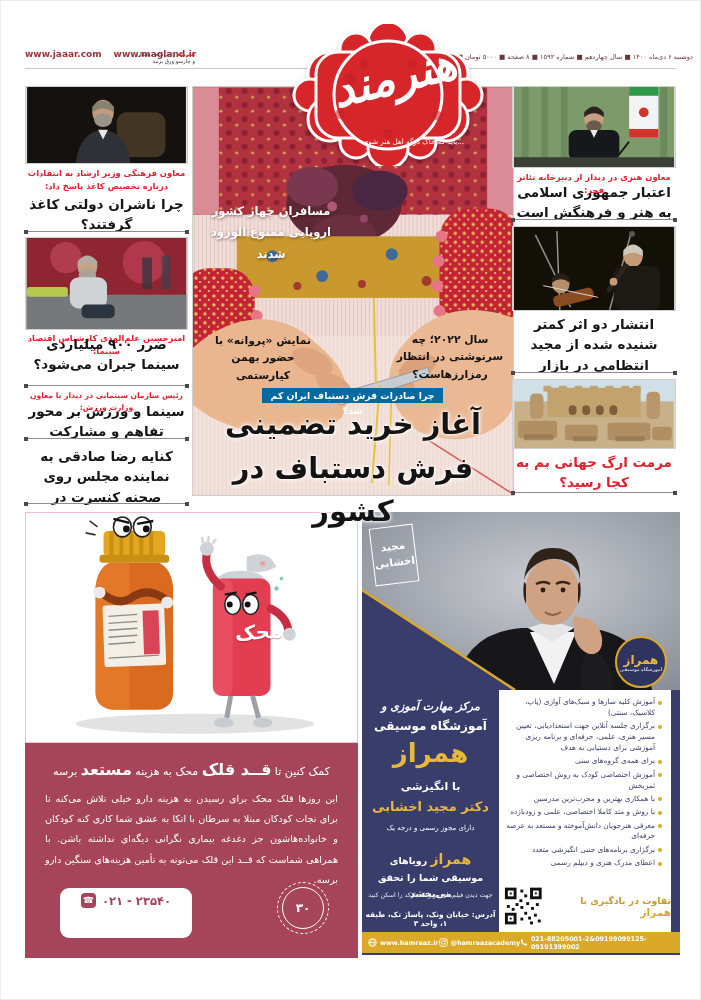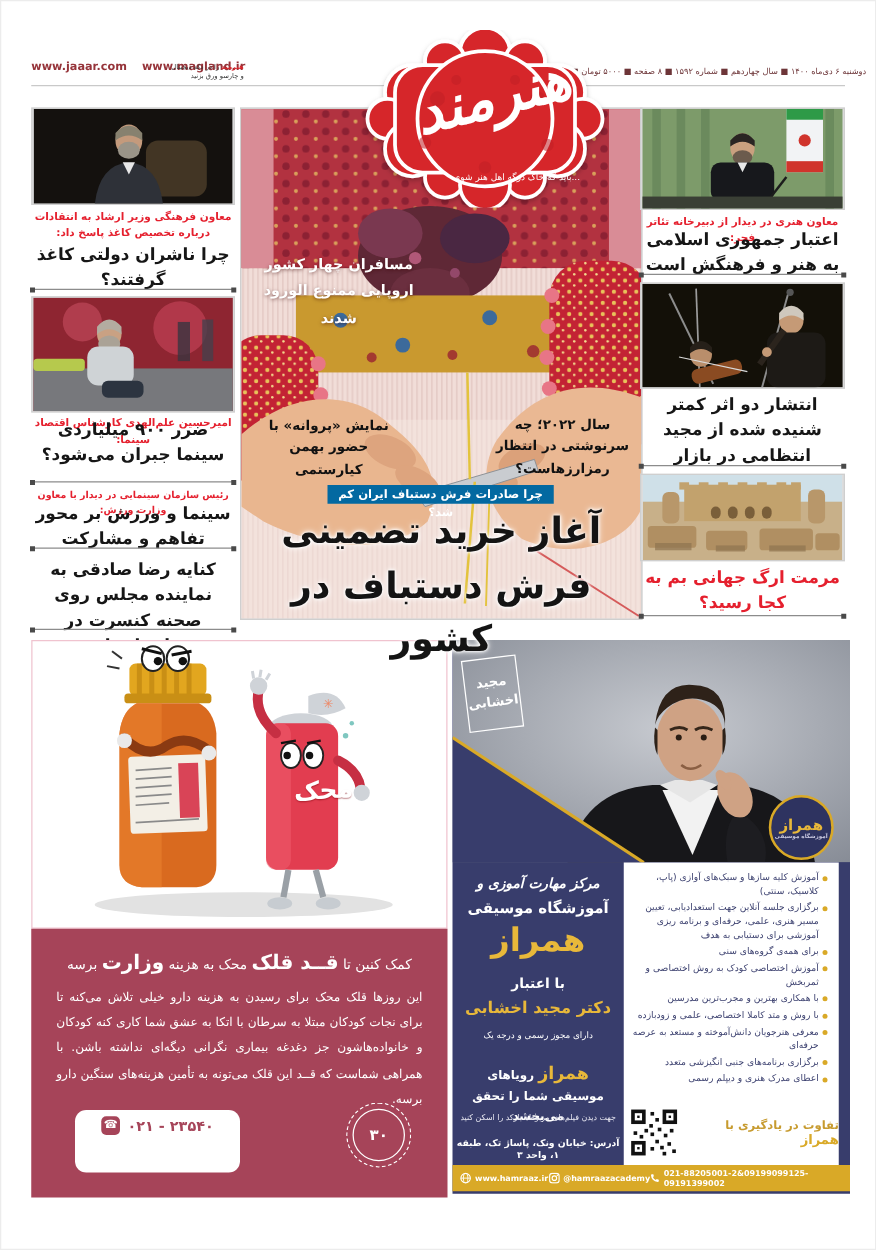--- a/index.html
+++ b/index.html
@@ -429,21 +429,21 @@
         <ellipse cx="199" cy="211" rx="10" ry="5" fill="#c7ccd1"></ellipse>
           <ellipse cx="238" cy="211" rx="10" ry="5" fill="#c7ccd1"></ellipse>
         <circle cx="252" cy="76" r="2.2" fill="#7fc7c0"></circle>
           <circle cx="257" cy="66" r="1.8" fill="#7fc7c0"></circle>
         </g>
     </svg>
   </div>
   <div class="abs" id="mk-can-label">محک</div>
 
   <div class="abs" id="mk-panel"></div>
-  <div class="abs" id="mk-title"><span>کمک کنین تا </span><b>قــد قلک</b><span> محک به هزینه </span><b>وزارت</b><span> برسه</span></div>
+  <div class="abs" id="mk-title"><span>کمک کنین تا </span><b>قــد قلک</b><span> محک به هزینه </span><b>مستعد</b><span> برسه</span></div>
   <div class="abs" id="mk-body">این روزها قلک محک برای رسیدن به هزینه دارو خیلی تلاش می‌کنه تا برای نجات کودکان مبتلا به سرطان با اتکا به عشق شما کاری کنه کودکان و خانواده‌هاشون جز دغدغه بیماری نگرانی دیگه‌ای نداشته باشن. با همراهی شماست که قــد این قلک می‌تونه به تأمین هزینه‌های سنگین دارو برسه.</div>
   <div class="abs" id="mk-btn">
     <div class="l2">
         <span class="ph-ic">☎</span>
         <span class="num">۰۲۱ - ۲۳۵۴۰</span>
       </div>
   </div>
   <div class="abs" id="mk-stamp">
     <div class="inner">۳۰</div>
   </div>
@@ -483,21 +483,21 @@
     </svg>
     <div id="hz-stamp">مجید اخشابی</div>
     <div id="hz-badge">
         <span>همراز</span>
         <small>آموزشگاه موسیقی</small>
       </div>
 
     <div class="hz-txt" id="hz-t1">مرکز مهارت آموزی و</div>
     <div class="hz-txt" id="hz-t2">آموزشگاه موسیقی</div>
     <div class="hz-txt" id="hz-brand">همراز</div>
-    <div class="hz-txt" id="hz-mgmt">با اعتبار</div>
+    <div class="hz-txt" id="hz-mgmt">با انگیزشی</div>
     <div class="hz-txt" id="hz-dir">دکتر مجید اخشابی</div>
     <div class="hz-txt" id="hz-lic">دارای مجوز رسمی و درجه یک</div>
     <div class="hz-txt" id="hz-slogan"><span class="b">همراز</span><span> رویاهای موسیقی شما را تحقق می‌بخشد</span></div>
     <div class="hz-txt" id="hz-scan">جهت دیدن فیلم‌های مربوطه بارکد را اسکن کنید</div>
     <div class="hz-txt" id="hz-addr">آدرس: خیابان ونک، پاساژ تک، طبقه ۱، واحد ۳</div>
 
     <div id="hz-white">
       <ul>
         <li>آموزش کلیه سازها و سبک‌های آوازی (پاپ، کلاسیک، سنتی)</li>
         <li>برگزاری جلسه آنلاین جهت استعدادیابی، تعیین مسیر هنری، علمی، حرفه‌ای و برنامه ریزی آموزشی برای دستیابی به هدف</li>

